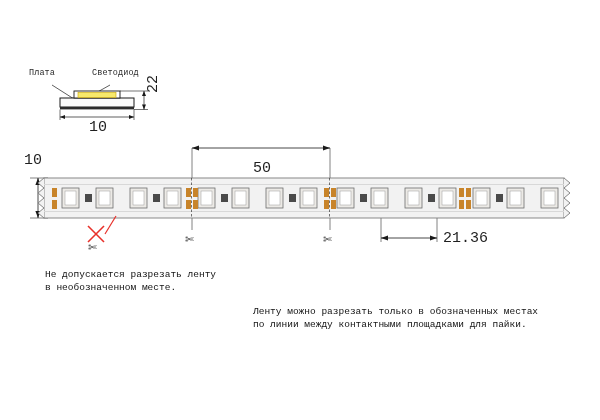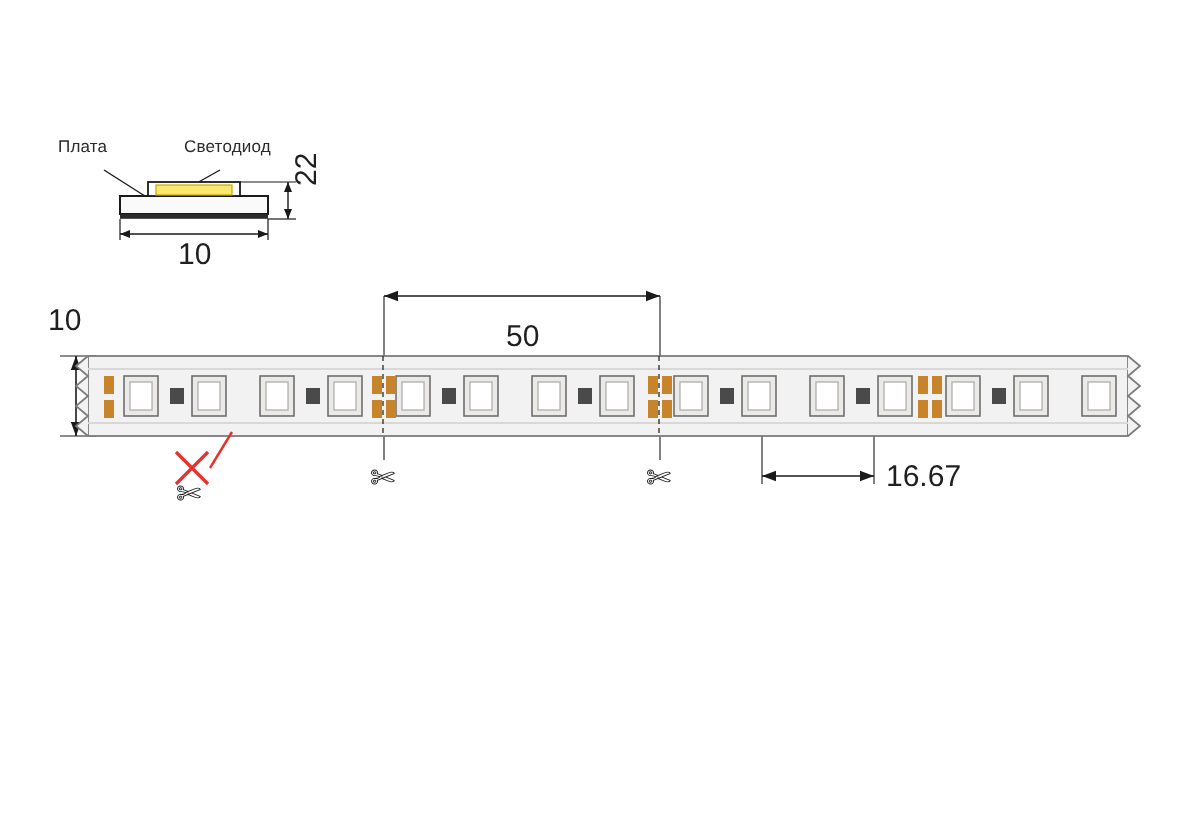--- a/index.html
+++ b/index.html
@@ -11,20 +11,21 @@
     height: 420px;
     background: #ffffff;
     font-family: "Liberation Sans", sans-serif;
     color: #1a1a1a;
     overflow: hidden;
   }
   #stage {
     position: relative;
     width: 575px;
     height: 420px;
+    font-family: Liberation Mono, monospace;
   }
   .abs { position: absolute; }
   .lbl {
     font-size: 8.5px;
     color: #2b2b2b;
     white-space: nowrap;
     letter-spacing: .1px;
   }
   .dim {
     font-size: 15px;
@@ -179,18 +180,22 @@
         <line x1="88" y1="96" x2="104" y2="112"></line>
         <line x1="104" y1="96" x2="88" y2="112"></line>
       </g>
     </svg>
 
     <div class="abs" style="left:88px; top:108px; font-size:15px; color:#1a1a1a;">✄</div>
     <div class="abs" style="left:185px; top:100px; font-size:15px; color:#1a1a1a;">✄</div>
     <div class="abs" style="left:323px; top:100px; font-size:15px; color:#1a1a1a;">✄</div>
 
     <div class="abs dim" style="left:253px; top:2px;margin-top:28px;">50</div>
-    <div class="abs dim" style="left:443px; top:100px;">16.67</div>
+    <div class="abs dim" style="left:443px; top:100px;">21.36</div>
     <div class="abs dim" style="left:24px; top:22px;">10</div>
   </div>
 
+  <div class="abs note" style="left:45px; top:268px;">Не допускается разрезать ленту
+в необозначенном месте.</div>
+  <div class="abs note" style="left:253px; top:305px;">Ленту можно разрезать только в обозначенных местах
+по линии между контактными площадками для пайки.</div>
 
 </div>
 
 </body></html>

